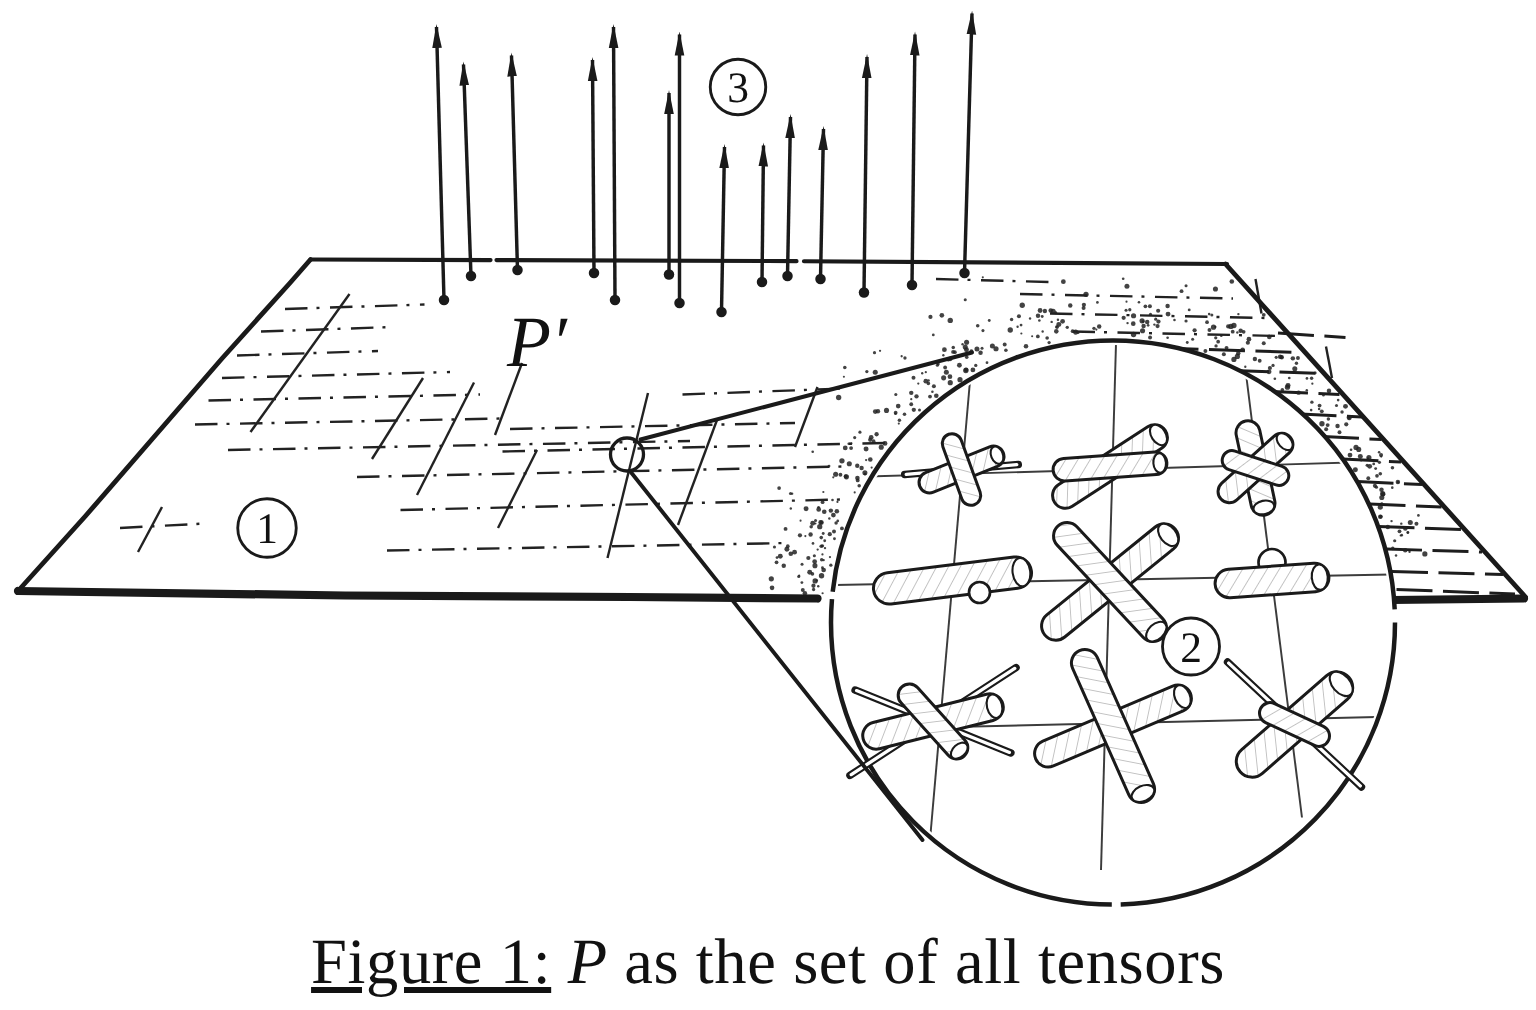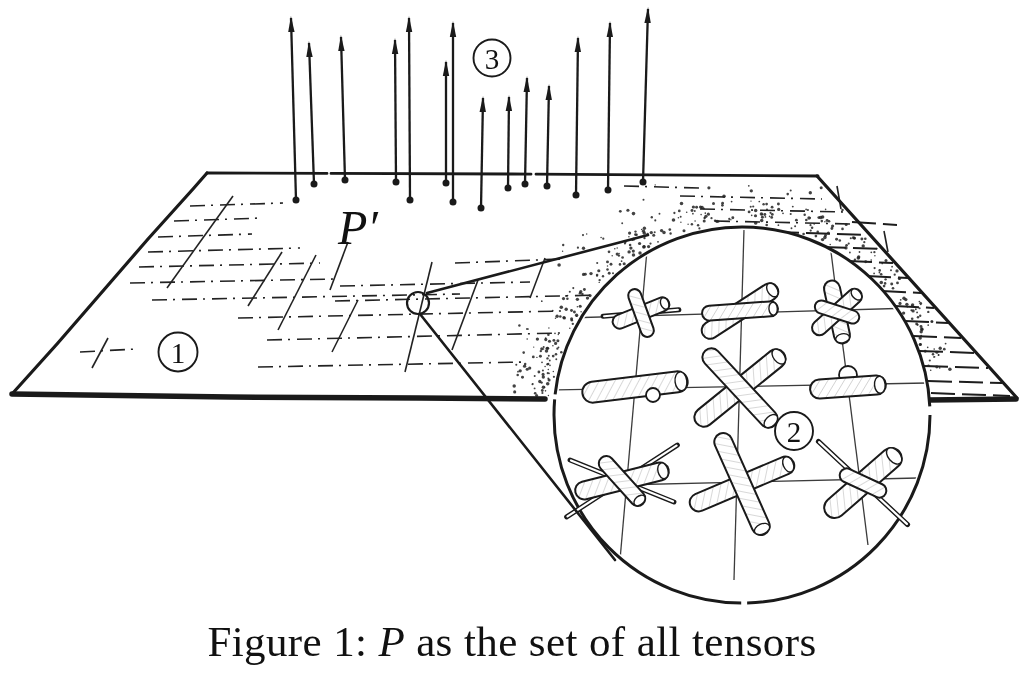--- a/index.html
+++ b/index.html
@@ -10,21 +10,21 @@
   .sl{stroke:#222;stroke-width:1.6;fill:none;}
   .hh{stroke:#1d1d1d;stroke-width:2;stroke-dasharray:24 7;fill:none;}
   .edge{stroke:#1a1a1a;fill:none;stroke-linecap:round;stroke-linejoin:round;}
   .gridline{stroke:#3c3c3c;stroke-width:1.3;}
   .lblcircle{fill:#ffffff;stroke:#1a1a1a;stroke-width:1.9;}
   .lbltext{font-family:"Liberation Serif", serif;font-size:29px;fill:#111;
            text-anchor:middle;dominant-baseline:central;}
   .psym{font-family:"Liberation Serif", serif;font-style:italic;font-size:48px;fill:#111;}
   .caption{position:absolute;left:0;right:0;top:617px;text-align:center;
            font-size:43px;color:#111;letter-spacing:.4px;white-space:nowrap;}
-  .caption .gap{margin-right:11px;}
+  .caption .gap{margin-right:11px;text-decoration:underline;}
   .caption .scriptP{font-style:italic;margin-right:11px;}
 </style>
 </head>
 <body>
 
 <svg id="fig" width="1024" height="673" viewBox="0 0 1024 673">
   <defs>
     <marker id="ah" viewBox="0 0 16 10" refX="14" refY="5" markerWidth="16" markerHeight="10" orient="auto" markerUnits="userSpaceOnUse">
       <path d="M0,1.8 L16,5 L0,8.2 Z" fill="#1a1a1a"></path>
     </marker>

